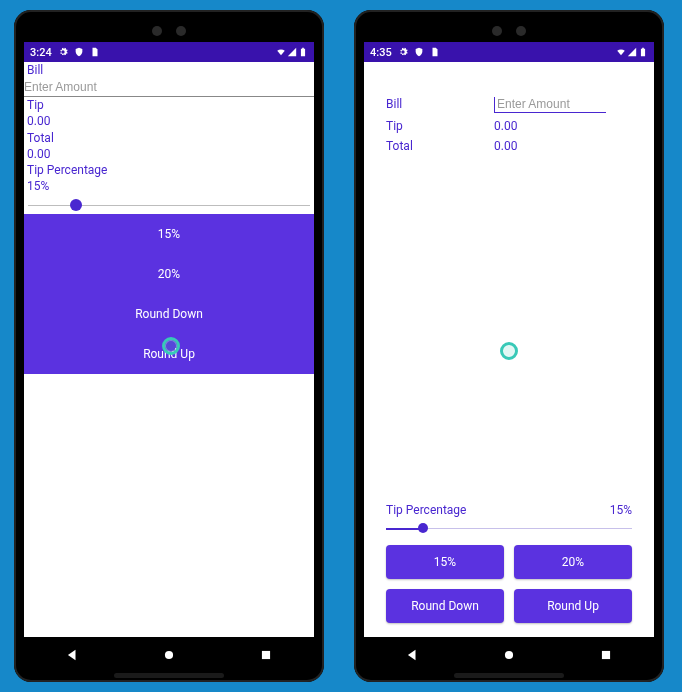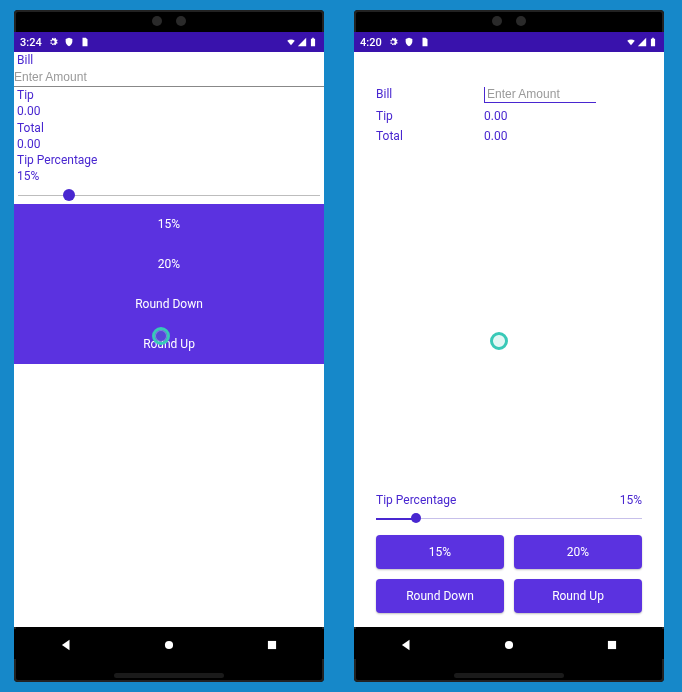--- a/index.html
+++ b/index.html
@@ -9,22 +9,22 @@
       width: 682px;
       height: 692px;
       display: flex;
       gap: 30px;
       padding: 10px 14px;
     }
     .phone {
       width: 310px;
       height: 672px;
       background: #000;
-      border-radius: 4px;
-      padding: 0;
+      border-radius: 17px;
+      padding: 10px;
       position: relative;
       box-shadow: inset 0 0 0 2px #222;
     }
     .notch-row {
       height: 22px;
       display: flex;
       justify-content: center;
       align-items: center;
       gap: 14px;
       position: relative;
@@ -272,21 +272,21 @@
 </div>
 
 <div class="phone">
   <div class="notch-row">
     <span class="camera"></span>
       <span class="camera"></span>
   </div>
   <div class="screen">
     <div class="statusbar">
       <div class="left">
-        <span>4:20</span>
+        <span>4:35</span>
         <span class="icon-sm">
           <svg viewBox="0 0 24 24" fill="#fff">
               <path d="M12 8a4 4 0 100 8 4 4 0 000-8zm9 4l2 1-1 3-2-.5a7 7 0 01-1.3 1.3l.5 2-3 1-1-2a7 7 0 01-1.8 0l-1 2-3-1 .5-2A7 7 0 018.6 16L6.6 16.5l-1-3 2-1a7 7 0 010-1.8l-2-1 1-3 2 .5A7 7 0 019.9 5l-.5-2 3-1 1 2a7 7 0 011.8 0l1-2 3 1-.5 2c.5.4.9.8 1.3 1.3l2-.5 1 3-2 1c.1.6.1 1.2 0 1.8z"></path>
             </svg>
         </span>
         <span class="icon-sm">
           <svg viewBox="0 0 24 24" fill="#fff">
               <path d="M12 2l8 3v6c0 5-3.4 9.7-8 11-4.6-1.3-8-6-8-11V5l8-3z"></path>
             </svg>
         </span>

